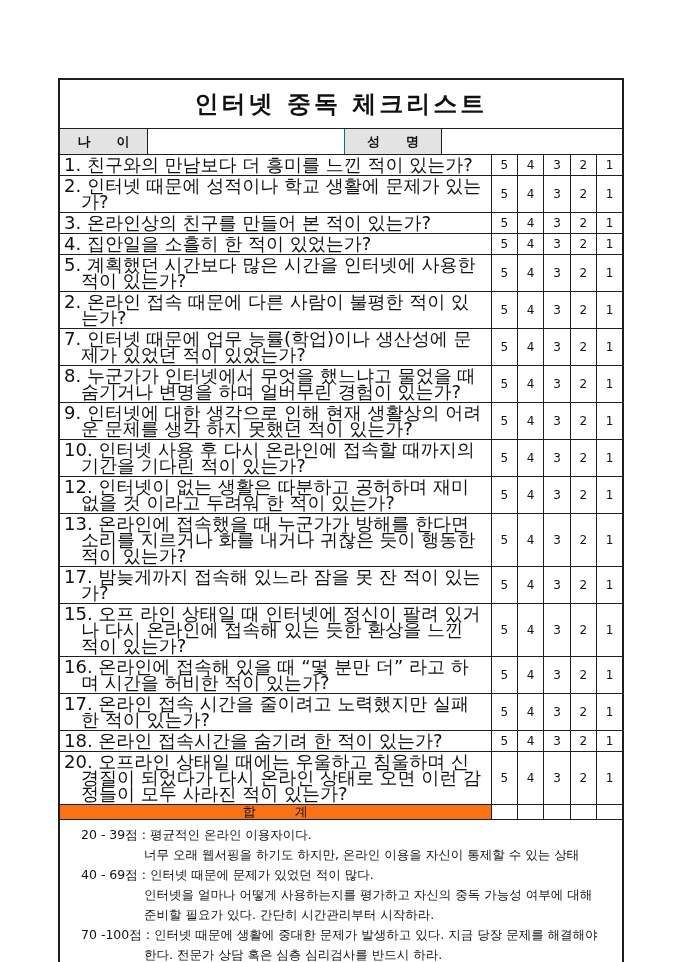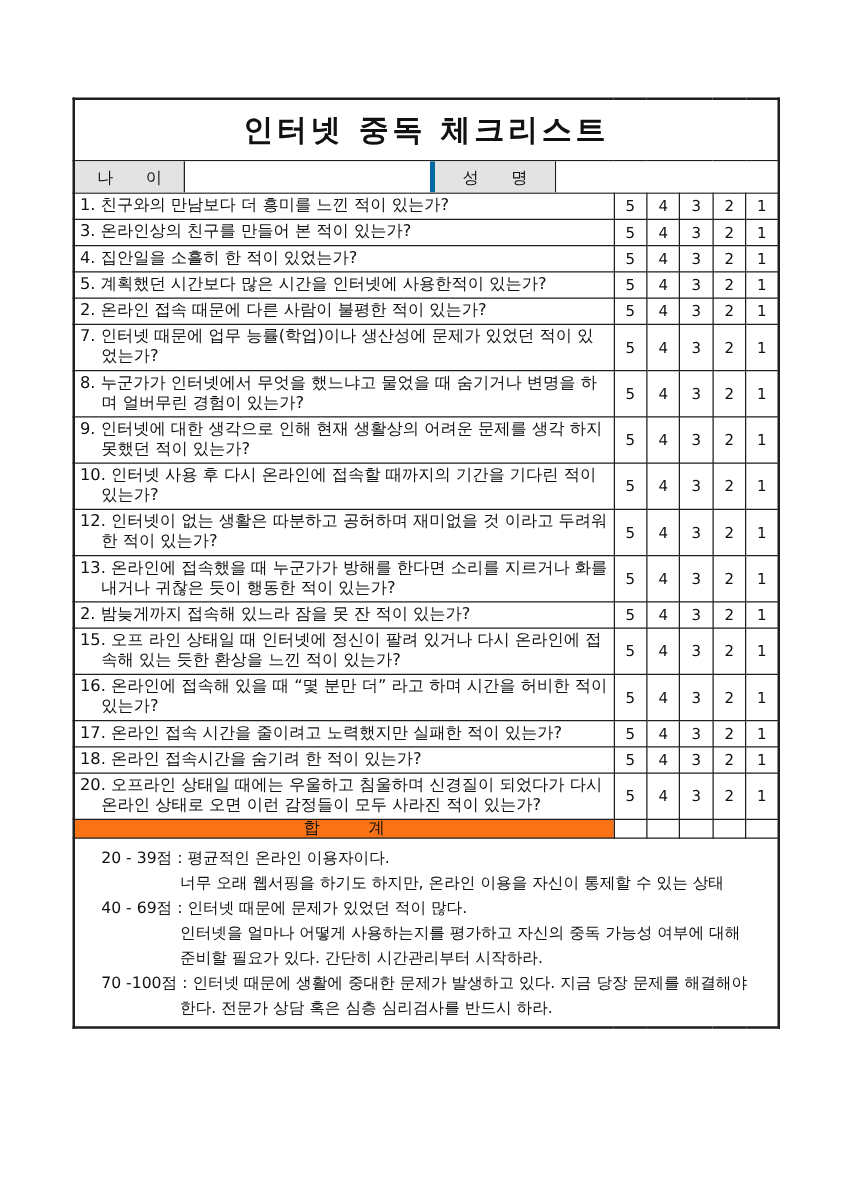--- a/index.html
+++ b/index.html
@@ -22,32 +22,32 @@
   td.title-cell{
     height:46px;text-align:center;
     font-size:24px;font-weight:bold;letter-spacing:3px;
   }
   
   td.hdr-wrap{padding:0;height:25px;}
   .hdr-flex{display:flex;height:25px;align-items:stretch;}
   .hdr-label{
     width:87px;background:#e3e3e3;border-right:1px solid #1f1f1f;
     display:flex;align-items:center;justify-content:center;
-    font-size:13px;font-weight:normal;
-  }
-  .hdr-label.second{width:96px;border-left:4px solid #0369a1;}
+    font-size:13px;font-weight:bold;
+  }
+  .hdr-label.second{width:96px;border-left:1px solid #0369a1;}
   .hdr-input{width:196px;background:#fff;}
   .hdr-input.last{flex:1;}
   
   td.scale-cell{
     height:20px;text-align:center;font-size:12px;padding:1px 0;
   }
   
   td.q{
-    font-size:13px;line-height:16px;
+    font-size:18px;line-height:16px;
     padding:2px 4px 2px 21px;text-indent:-17px;
   }
   td.r{
     text-align:center;font-size:12px;padding:0;
   }
   
   td.total-label{
     background:#f97316;text-align:center;
     font-size:13px;height:14px;line-height:14px;padding:0;
   }
@@ -87,20 +87,28 @@
 
       <tr>
           <td class="q">1. 친구와의 만남보다 더 흥미를 느낀 적이 있는가?</td>
           <td class="r">5</td>
           <td class="r">4</td>
           <td class="r">3</td>
           <td class="r">2</td>
           <td class="r">1</td>
         </tr>
         <tr>
+          <td class="q">2. 인터넷 때문에 성적이나 학교 생활에 문제가 있는가?</td>
+          <td class="r">5</td>
+          <td class="r">4</td>
+          <td class="r">3</td>
+          <td class="r">2</td>
+          <td class="r">1</td>
+        </tr>
+        <tr>
           <td class="q">3. 온라인상의 친구를 만들어 본 적이 있는가?</td>
           <td class="r">5</td>
           <td class="r">4</td>
           <td class="r">3</td>
           <td class="r">2</td>
           <td class="r">1</td>
         </tr>
         <tr>
           <td class="q">4. 집안일을 소흘히 한 적이 있었는가?</td>
           <td class="r">5</td>
@@ -167,21 +175,21 @@
         </tr>
         <tr>
           <td class="q">13. 온라인에 접속했을 때 누군가가 방해를 한다면 소리를 지르거나 화를 내거나 귀찮은 듯이 행동한 적이 있는가?</td>
           <td class="r">5</td>
           <td class="r">4</td>
           <td class="r">3</td>
           <td class="r">2</td>
           <td class="r">1</td>
         </tr>
         <tr>
-          <td class="q">2. 밤늦게까지 접속해 있느라 잠을 못 잔 적이 있는가?</td>
+          <td class="q">17. 밤늦게까지 접속해 있느라 잠을 못 잔 적이 있는가?</td>
           <td class="r">5</td>
           <td class="r">4</td>
           <td class="r">3</td>
           <td class="r">2</td>
           <td class="r">1</td>
         </tr>
         <tr>
           <td class="q">15. 오프 라인 상태일 때 인터넷에 정신이 팔려 있거나 다시 온라인에 접속해 있는 듯한 환상을 느낀 적이 있는가?</td>
           <td class="r">5</td>
           <td class="r">4</td>

